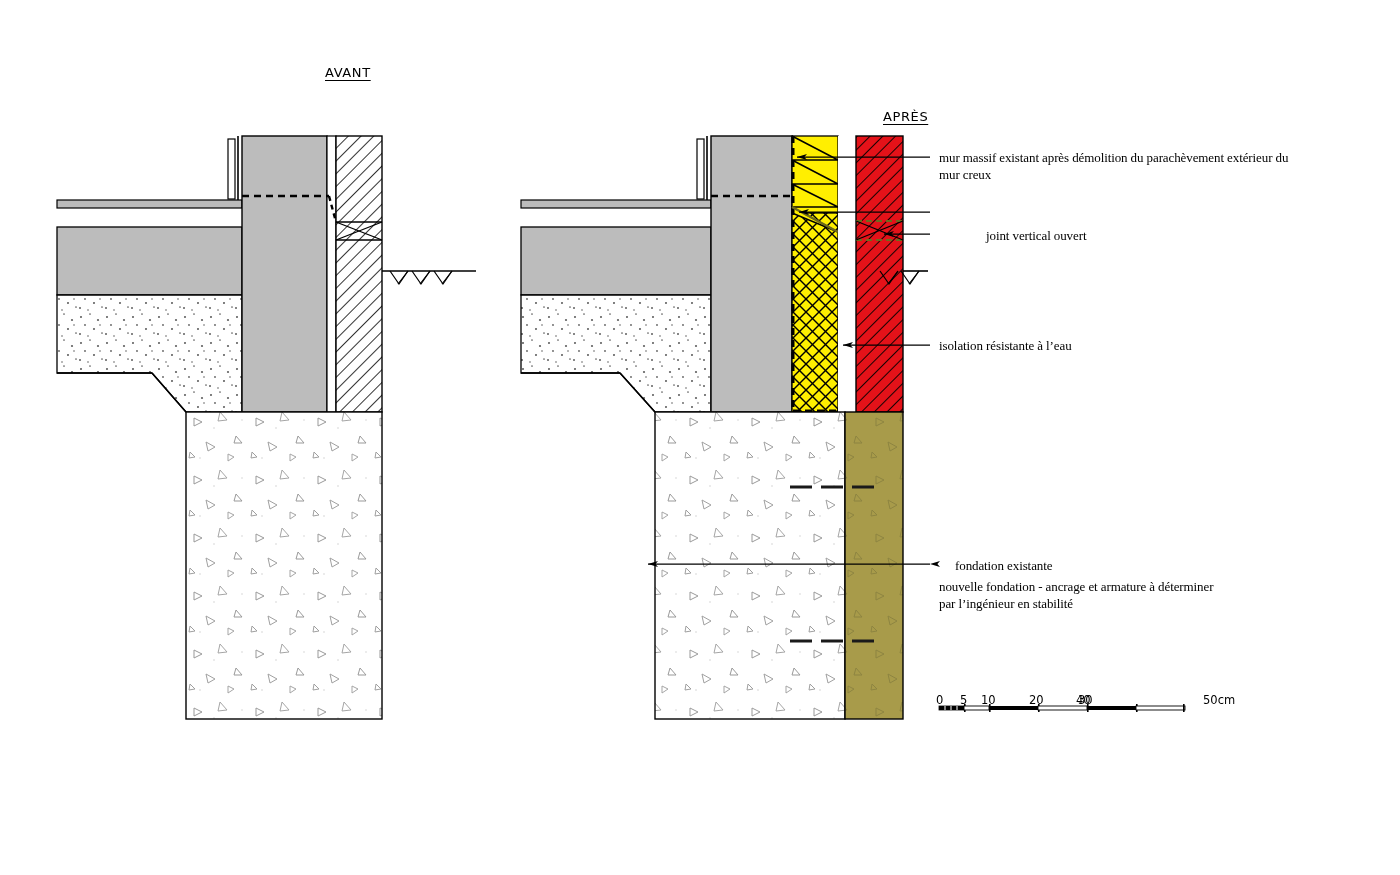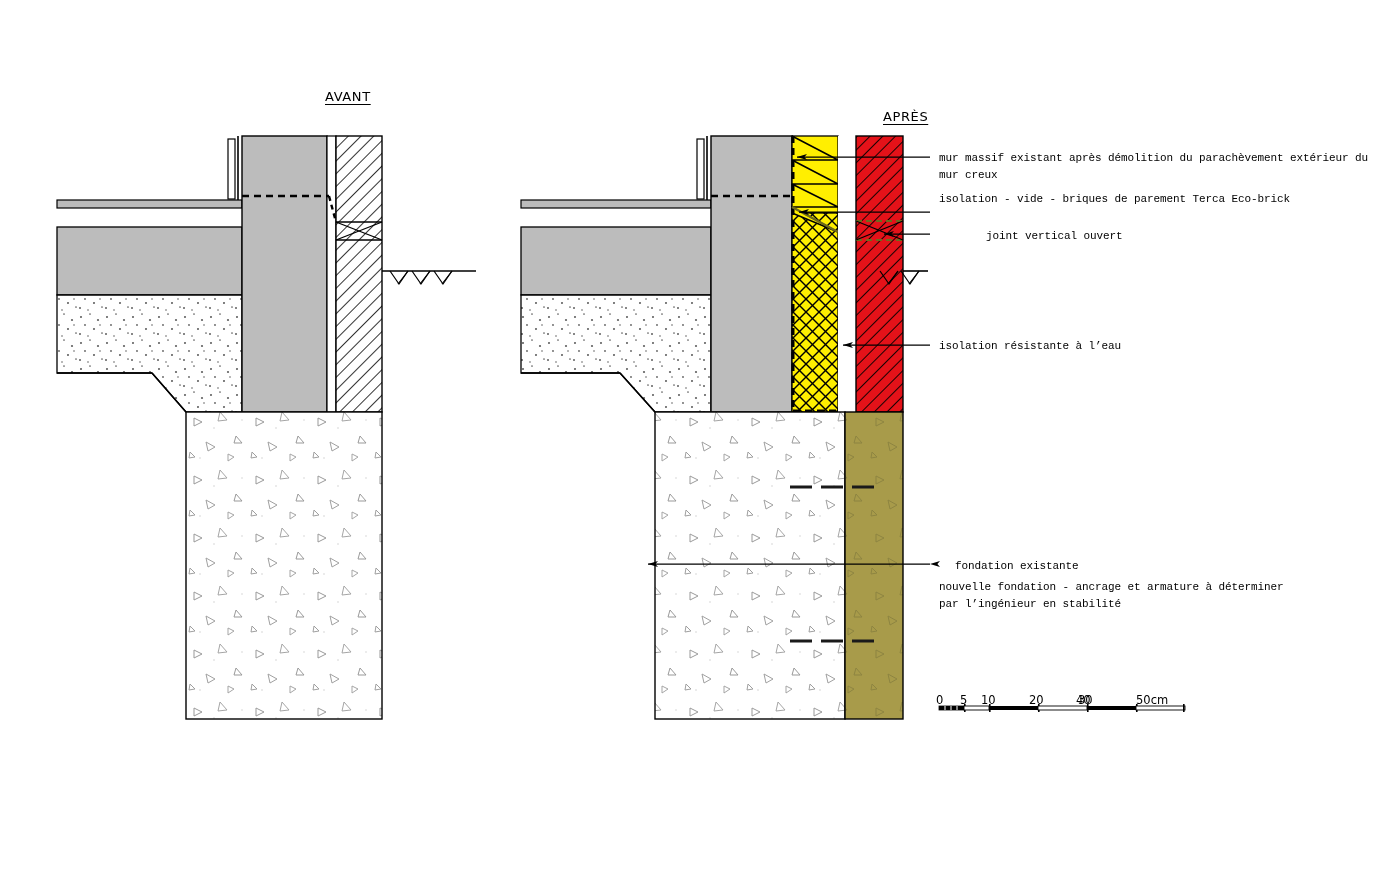--- a/index.html
+++ b/index.html
@@ -31,22 +31,22 @@
     font-family: "DejaVu Sans", sans-serif;
     font-size: 13px;
     letter-spacing: 0.6px;
     color: #000;
     text-decoration: underline;
     text-underline-offset: 3px;
     white-space: nowrap;
   }
   .anno {
     position: absolute;
-    font-family: Liberation Mono, monospace;
-    font-size: 11px;
+    font-family: Liberation Serif, serif;
+    font-size: 13px;
     line-height: 16.5px;
     color: #000;
     white-space: nowrap;
     letter-spacing: -0.1px;
   }
   .scale-num {
     position: absolute;
     font-family: "DejaVu Sans", sans-serif;
     font-size: 11.5px;
     color: #000;
@@ -254,37 +254,36 @@
       <rect x="1038" y="704" width="1.6" height="8" fill="#000"></rect>
       <rect x="1038" y="706" width="49" height="4" fill="#ffffff" stroke="#000" stroke-width="0.9"></rect>
       <rect x="1087" y="704" width="1.6" height="8" fill="#000"></rect>
       <rect x="1087" y="706" width="49" height="4" fill="#000"></rect>
       <rect x="1136" y="704" width="1.6" height="8" fill="#000"></rect>
       <rect x="1136" y="706" width="49" height="4" fill="#ffffff" stroke="#000" stroke-width="0.9"></rect>
       <rect x="1183" y="704" width="1.6" height="8" fill="#000"></rect>
     </g>
   </svg>
 
-  <div class="ttl" style="left:325px; top:65px;margin-top:24px;">AVANT</div>
+  <div class="ttl" style="left:325px; top:65px;">AVANT</div>
   <div class="ttl" style="left:883px; top:65px;margin-top:44px;">APRÈS</div>
 
   <div class="anno" style="left:939px; top:150px;">mur massif existant après démolition du parachèvement extérieur du</div>
   <div class="anno" style="left:939px; top:167px;">mur creux</div>
 
-  <div class="anno" style="left:939px; top:191px;">isolation - vide - briques de parement Terca Eco-brick</div>
 
   <div class="anno" style="left:939px; top:228px;margin-left:47px;">joint vertical ouvert</div>
 
   <div class="anno" style="left:939px; top:338px;">isolation résistante à l’eau</div>
 
   <div class="anno" style="left:939px; top:558px;margin-left:16px;">fondation existante</div>
   <div class="anno" style="left:939px; top:579px;">nouvelle fondation - ancrage et armature à déterminer</div>
   <div class="anno" style="left:939px; top:596px;">par l’ingénieur en stabilité</div>
 
   <div class="scale-num" style="left:936px; top:693px;">0</div>
   <div class="scale-num" style="left:960px; top:693px;">5</div>
   <div class="scale-num" style="left:981px; top:693px;">10</div>
   <div class="scale-num" style="left:1029px; top:693px;">20</div>
   <div class="scale-num" style="left:1078px; top:693px;">30</div>
   <div class="scale-num" style="left:1076px; top:693px;text-align:right;">40</div>
-  <div class="scale-num" style="left:1136px; top:693px;">50cm</div>
+  <div class="scale-num" style="left:1203px; top:693px;">50cm</div>
 
 </div>
 
 </body></html>

